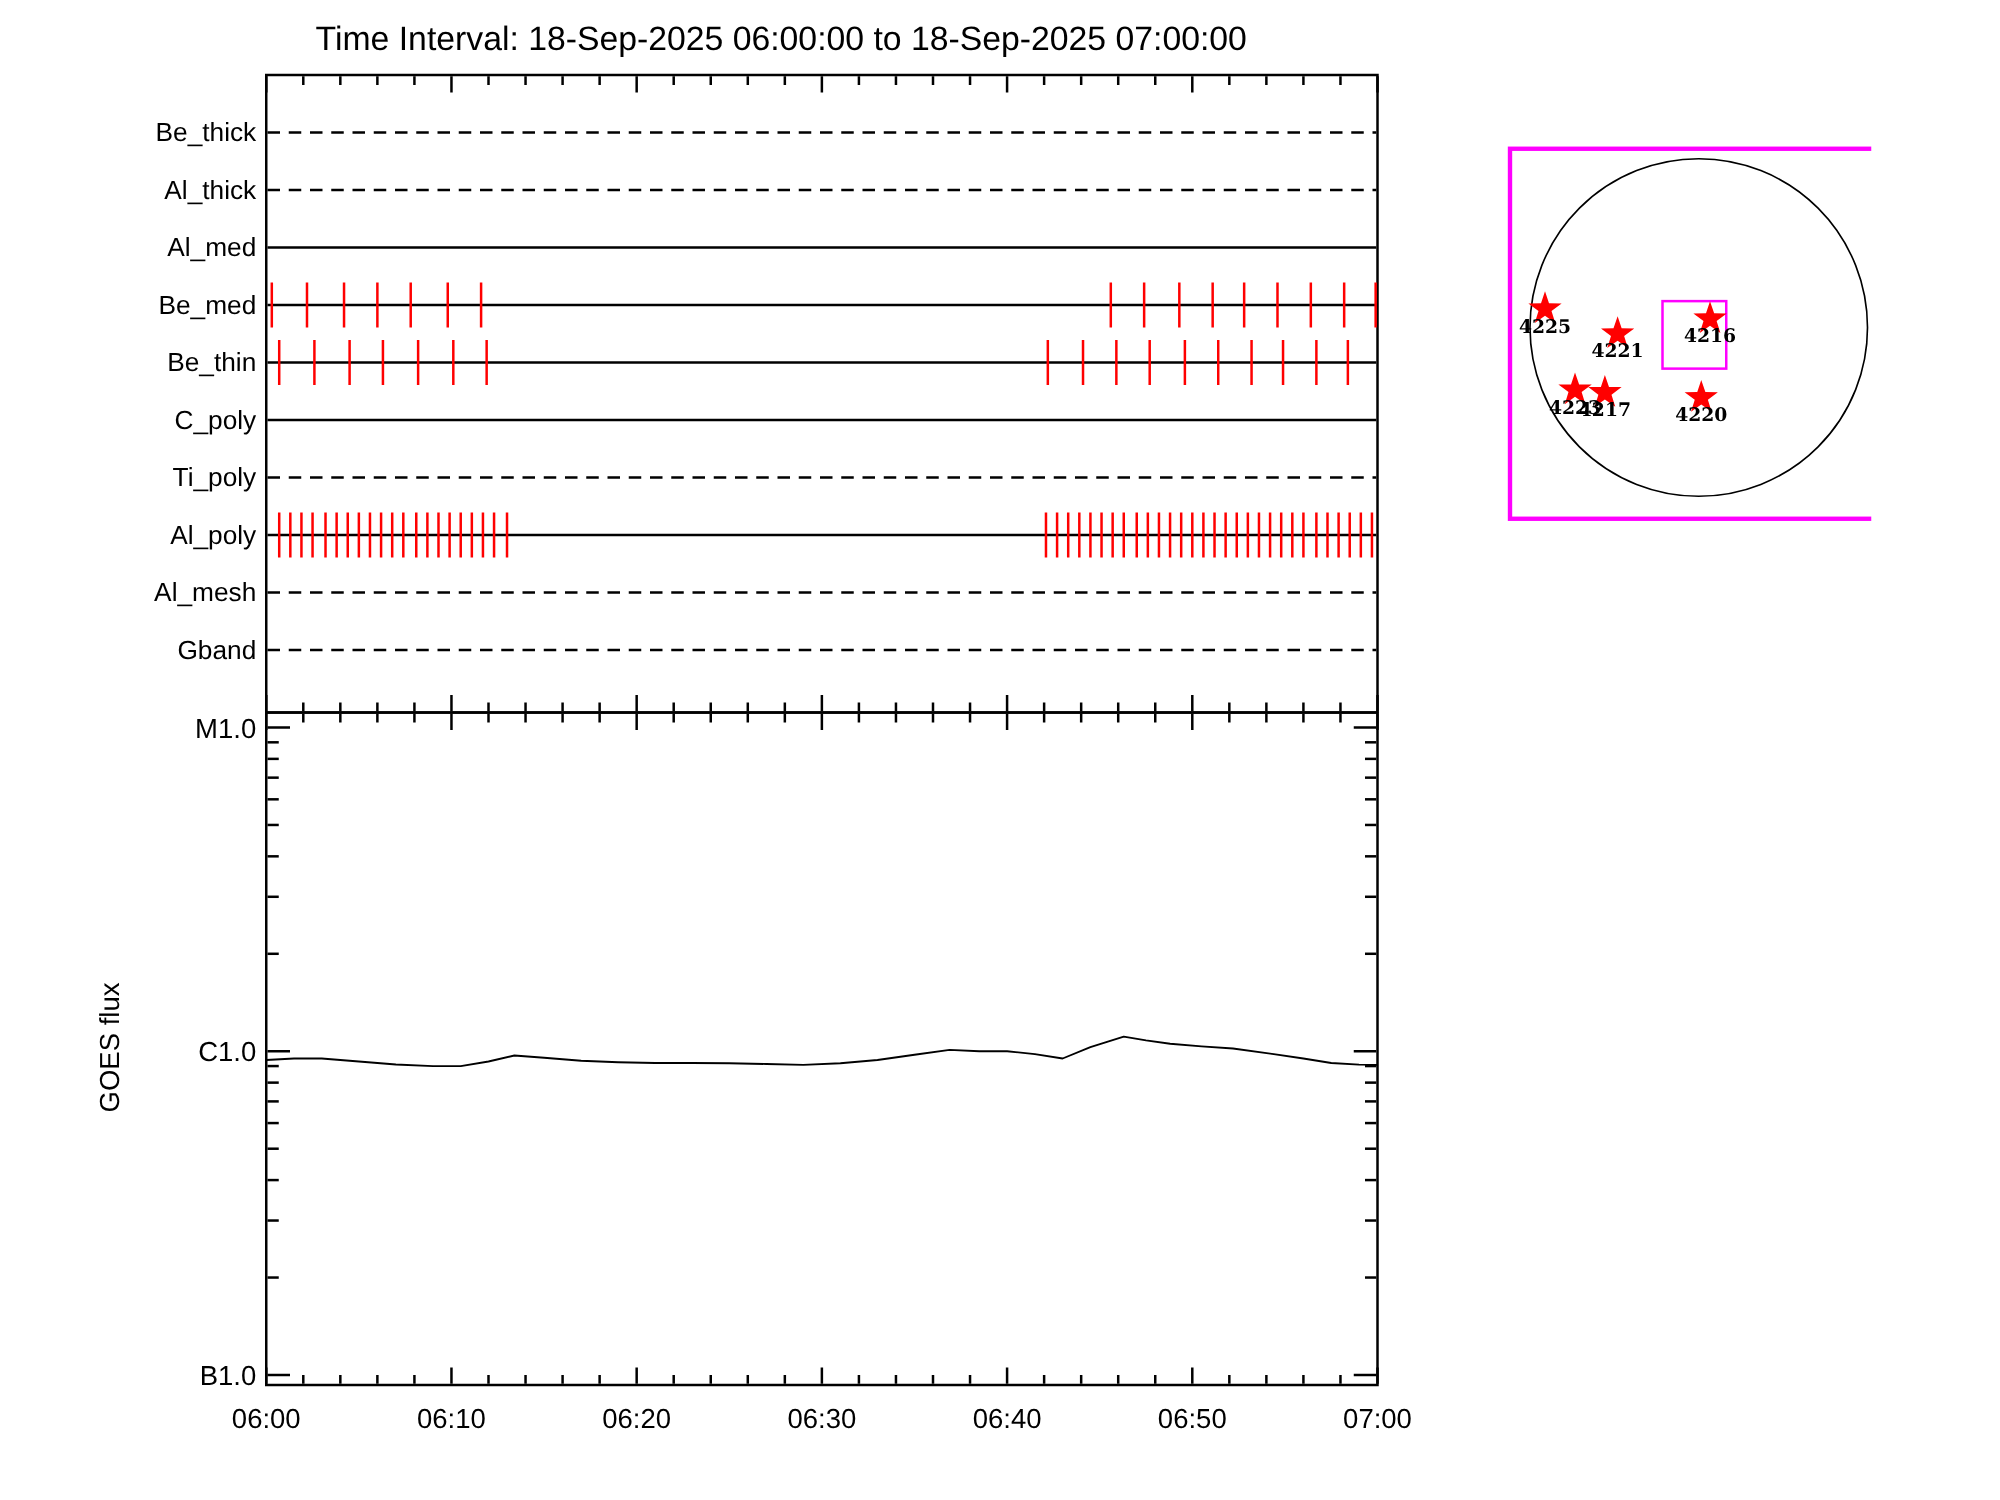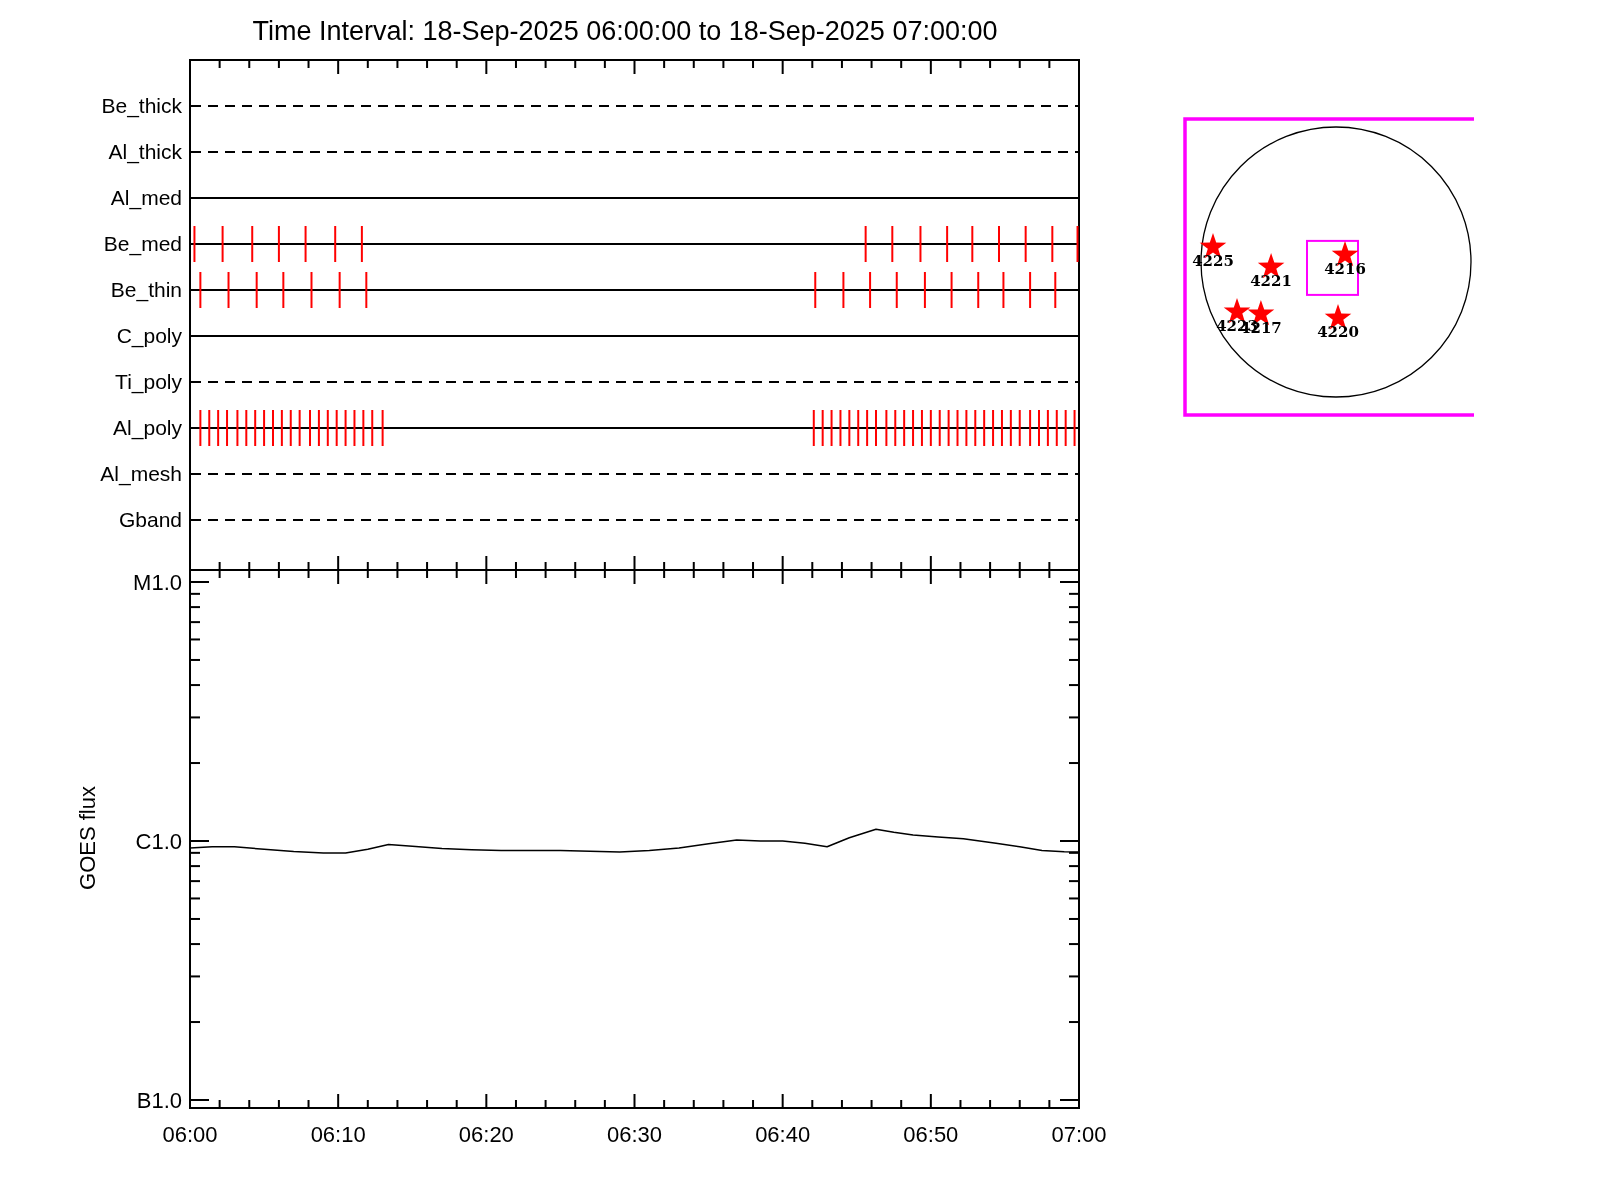--- a/index.html
+++ b/index.html
@@ -1,17 +1,17 @@
 <!DOCTYPE html>
 <html><head>
 <meta charset="utf-8">
 <style>
   html,body{margin:0;padding:0;background:#ffffff;}
   #canvas{position:relative;width:1474px;height:1200px;background:#ffffff;overflow:hidden;
-          font-family:"Liberation Sans", sans-serif;}
+          font-family:"Liberation Sans", sans-serif;padding-left:23px;}
   .title{position:absolute;left:185px;top:16px;width:880px;text-align:center;
          font-size:27px;color:#000;white-space:nowrap;}
   .ylabel{position:absolute;left:88px;top:838px;transform:translate(-50%,-50%) rotate(-90deg);
           font-size:22px;color:#000;white-space:nowrap;}
   svg text{font-family:"Liberation Sans", sans-serif;}
   svg text.arlabel{font-family:"DejaVu Serif", serif;font-weight:bold;}
 </style>
 </head>
 <body>
 

